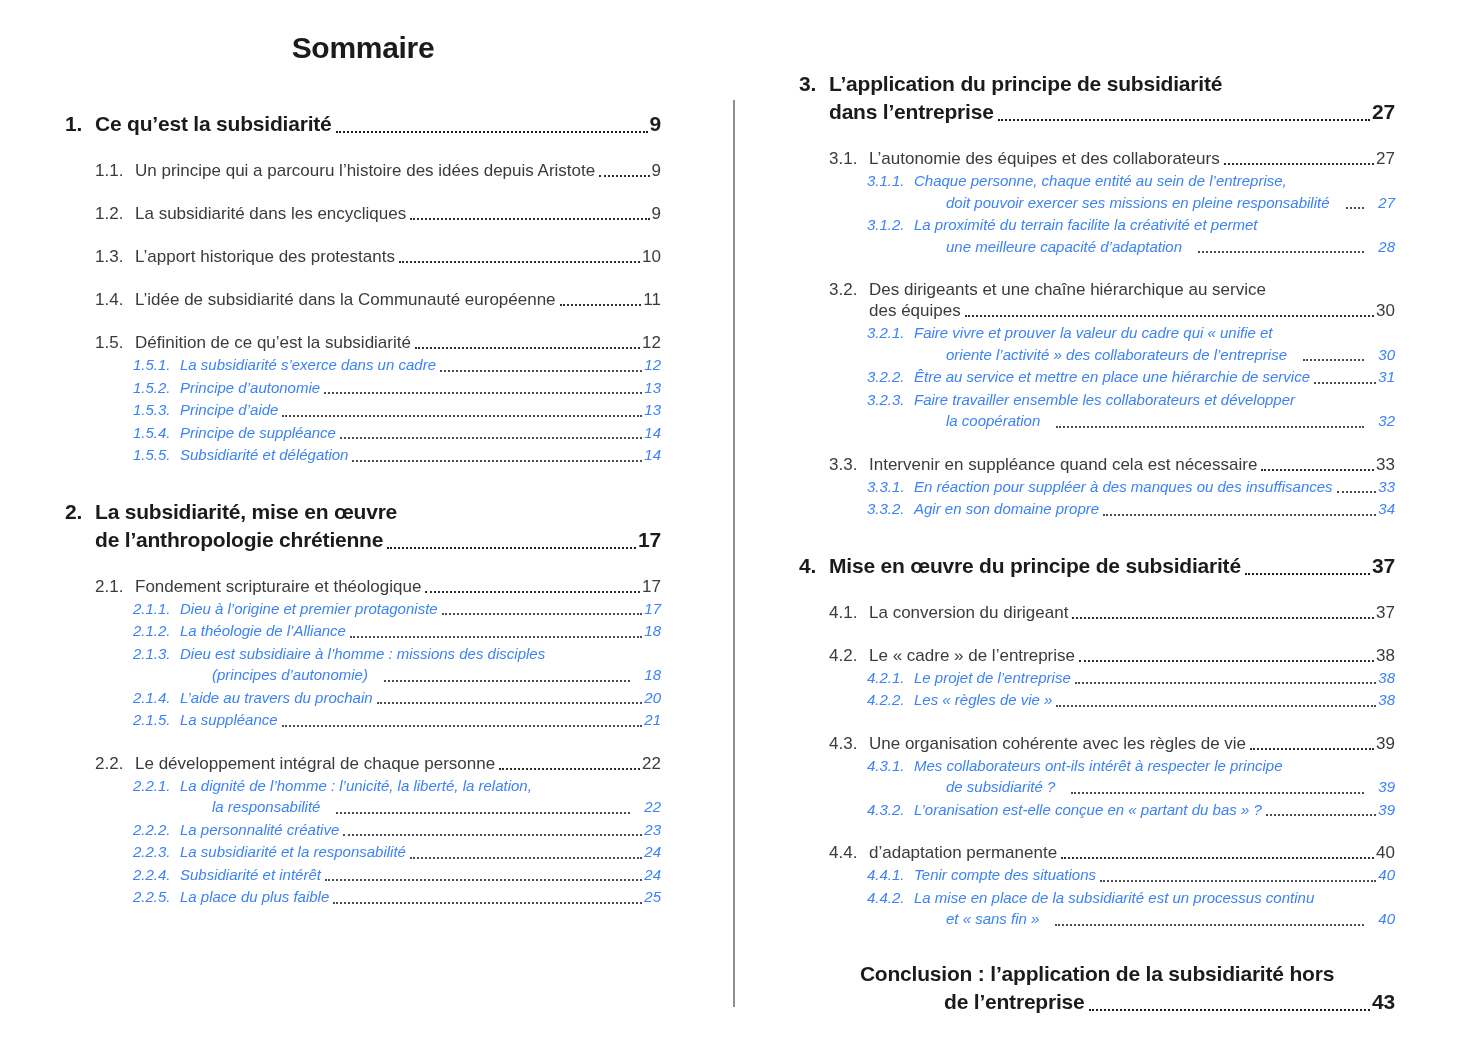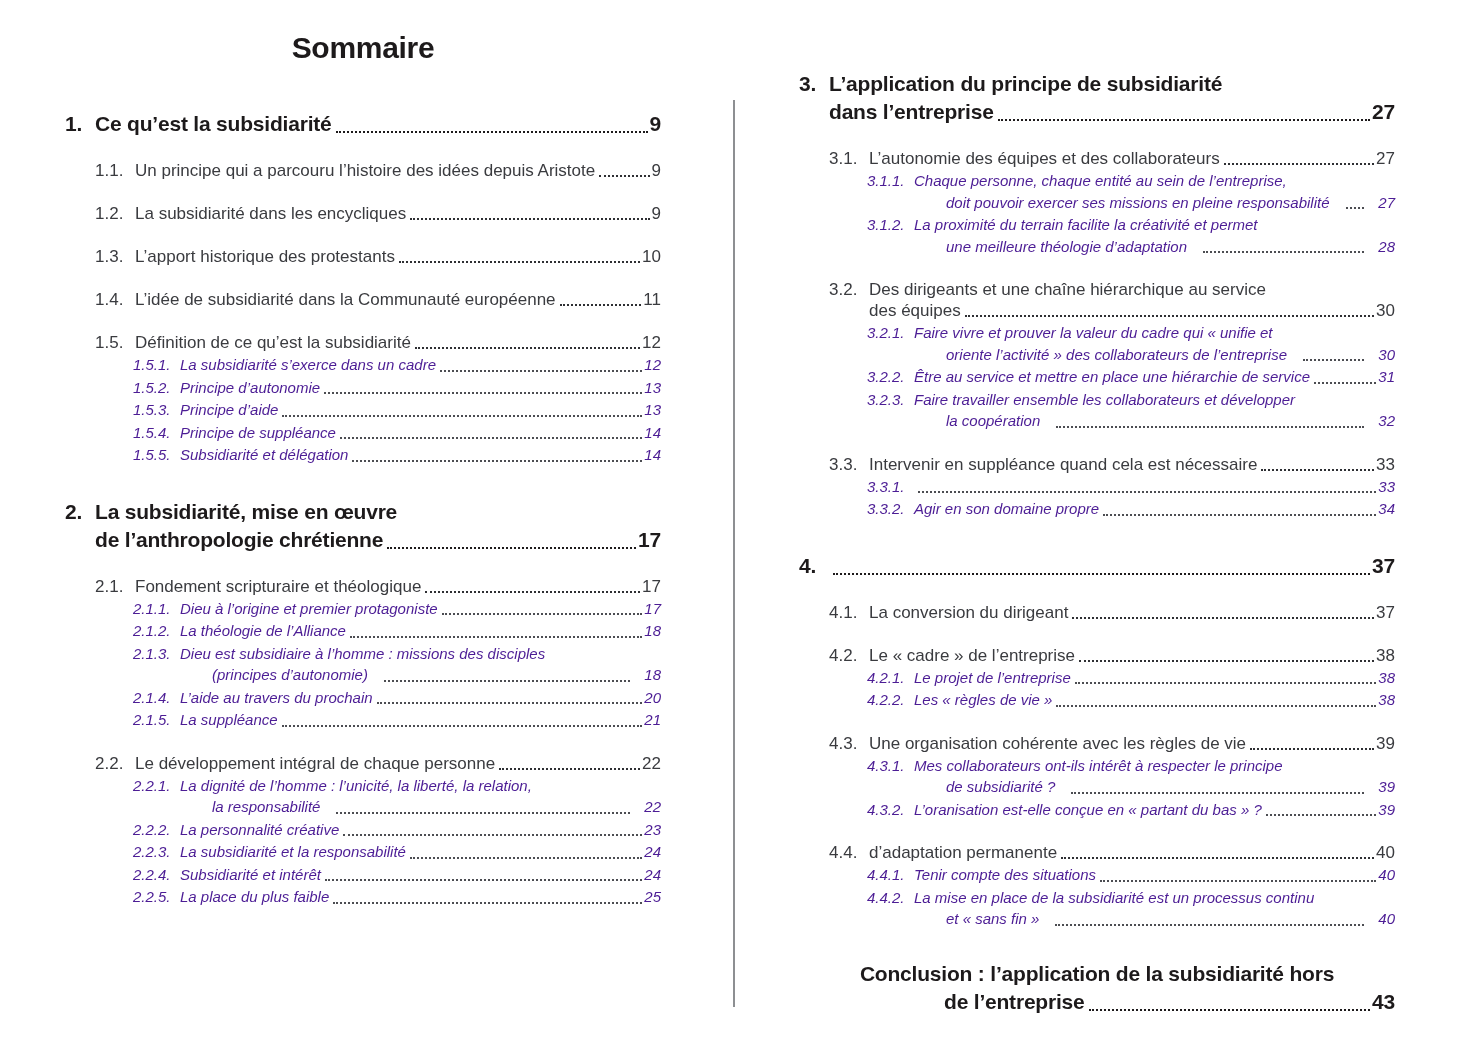--- a/index.html
+++ b/index.html
@@ -15,21 +15,21 @@
   .title{font-size:30px;line-height:36px;font-weight:bold;text-align:center;
          margin:30px 0 44px 0;letter-spacing:-0.3px;color:#1d1a1b;}
 
   .entry{display:flex;}
   .num{flex:0 0 auto;}
   .body{flex:1 1 auto;min-width:0;}
 
   .e-h1{font-size:21px;line-height:28px;font-weight:bold;margin-top:32px;
         letter-spacing:-0.2px;color:#1d1a1b;}
   .e-h2{font-size:17px;line-height:21px;margin-top:22px;color:#3a3b3f;}
-  .e-h3{font-size:15px;line-height:21.5px;font-style:italic;margin-top:1px;color:#4c1d95;}
+  .e-h3{font-size:15px;line-height:21.5px;font-style:italic;margin-top:1px;color:#3b82f6;}
 
   .e-h1{padding-left:0;}
   .e-h2{padding-left:30px;}
   .e-h3{padding-left:68px;}
   .e-h1 .num{width:30px;}
   .e-h2 .num{width:40px;}
   .e-h3 .num{width:47px;}
 
   .e-h1c{margin-top:30px;text-align:center;}
 
@@ -332,21 +332,21 @@
               <span class="dots"></span>
               <span class="pg">27</span>
             </div>
           </div>
         </div>
         <div class="entry e-h3">
           <span class="num">3.1.2.</span>
           <div class="body">
             <div class="line">La proximité du terrain facilite la créativité et permet</div>
             <div class="line cont last">
-              <span class="txt">une meilleure théologie d’adaptation</span>
+              <span class="txt">une meilleure capacité d’adaptation</span>
               <span class="dots"></span>
               <span class="pg">28</span>
             </div>
           </div>
         </div>
         <div class="entry e-h2">
           <span class="num">3.2.</span>
           <div class="body">
             <div class="line">Des dirigeants et une chaîne hiérarchique au service</div>
             <div class="line cont last">
@@ -395,39 +395,41 @@
               <span class="txt">Intervenir en suppléance quand cela est nécessaire</span>
               <span class="dots"></span>
               <span class="pg">33</span>
             </div>
           </div>
         </div>
         <div class="entry e-h3">
           <span class="num">3.3.1.</span>
           <div class="body">
             <div class="line last">
+              <span class="txt">En réaction pour suppléer à des manques ou des insuffisances</span>
               <span class="dots"></span>
               <span class="pg">33</span>
             </div>
           </div>
         </div>
         <div class="entry e-h3">
           <span class="num">3.3.2.</span>
           <div class="body">
             <div class="line last">
               <span class="txt">Agir en son domaine propre</span>
               <span class="dots"></span>
               <span class="pg">34</span>
             </div>
           </div>
         </div>
         <div class="entry e-h1">
           <span class="num">4.</span>
           <div class="body">
             <div class="line last">
+              <span class="txt">Mise en œuvre du principe de subsidiarité</span>
               <span class="dots"></span>
               <span class="pg">37</span>
             </div>
           </div>
         </div>
         <div class="entry e-h2">
           <span class="num">4.1.</span>
           <div class="body">
             <div class="line last">
               <span class="txt">La conversion du dirigeant</span>

